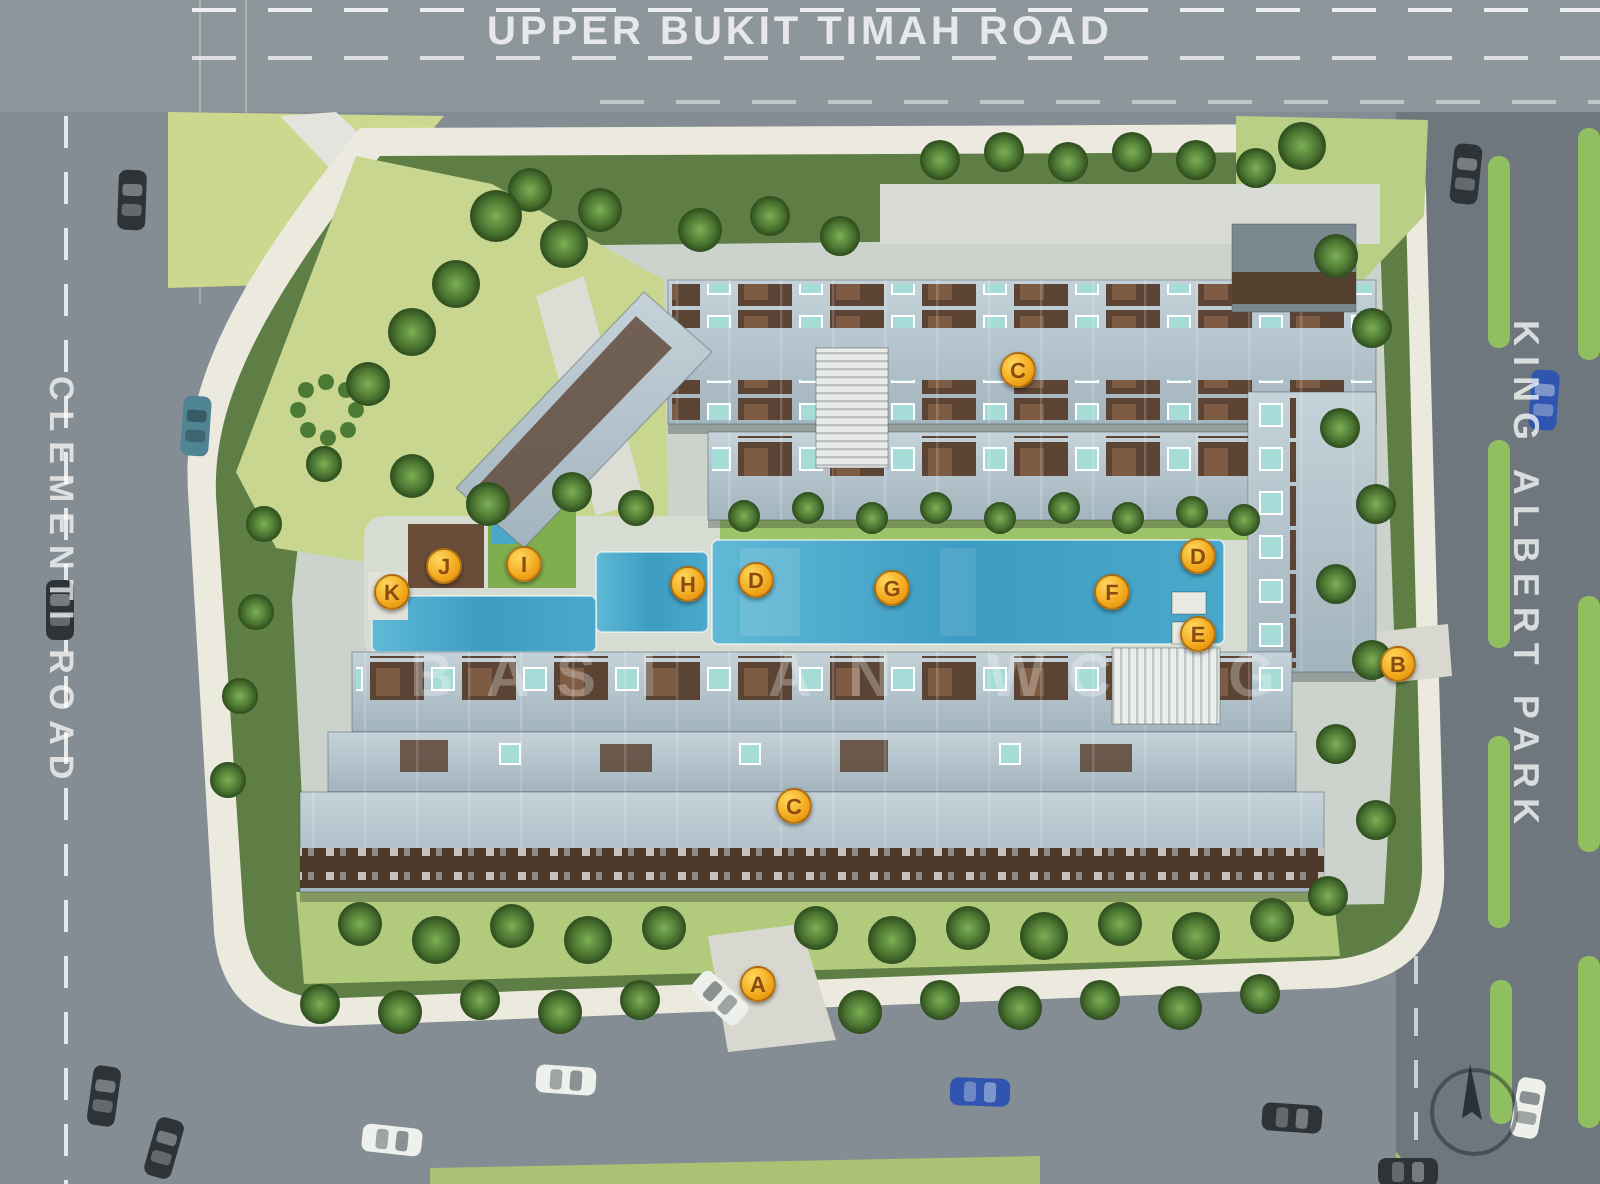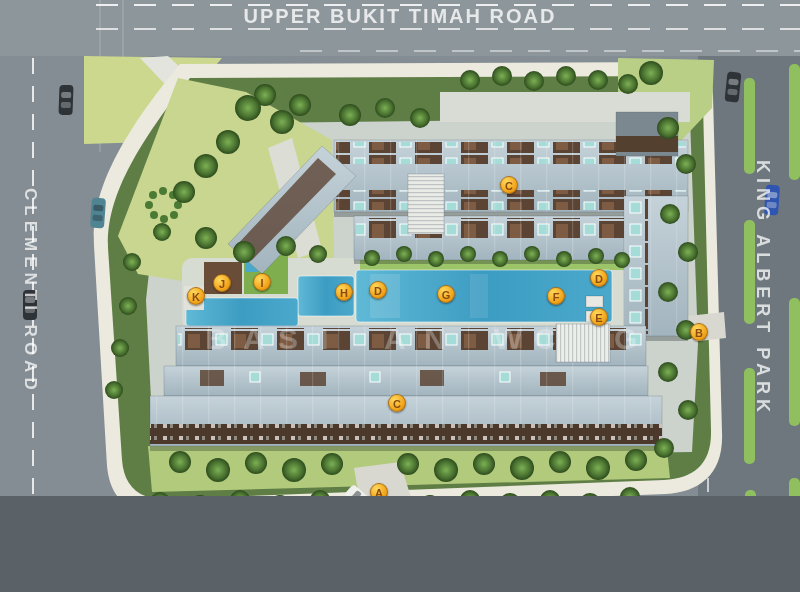--- a/index.html
+++ b/index.html
@@ -1,16 +1,16 @@
 <!DOCTYPE html>
 <html><head>
 <meta charset="utf-8">
 <style>
   html,body{margin:0;padding:0;background:#5a6268;}
-  .stage{position:relative;width:800px;height:496px;overflow:hidden;
+  .stage{position:relative;width:800px;height:592px;overflow:hidden;
          font-family:"Liberation Sans",sans-serif;background:#15803d;}
   .stage svg{position:absolute;left:0;top:0;}
   .road-label-top{position:absolute;top:5px;left:0;width:100%;text-align:center;
     color:rgba(255,255,255,0.78);font-size:20px;font-weight:700;letter-spacing:2px;}
   .road-label-left{position:absolute;left:20px;top:188px;writing-mode:vertical-rl;
     color:rgba(255,255,255,0.72);font-size:17px;font-weight:700;letter-spacing:5px;}
   .road-label-right{position:absolute;left:752px;top:160px;writing-mode:vertical-rl;
     color:rgba(255,255,255,0.75);font-size:18px;font-weight:700;letter-spacing:5px;}
   .marker{position:absolute;width:18px;height:18px;border-radius:50%;
     background:radial-gradient(circle at 35% 30%, #ffd95e, #f2a71d 60%, #d9820a);

